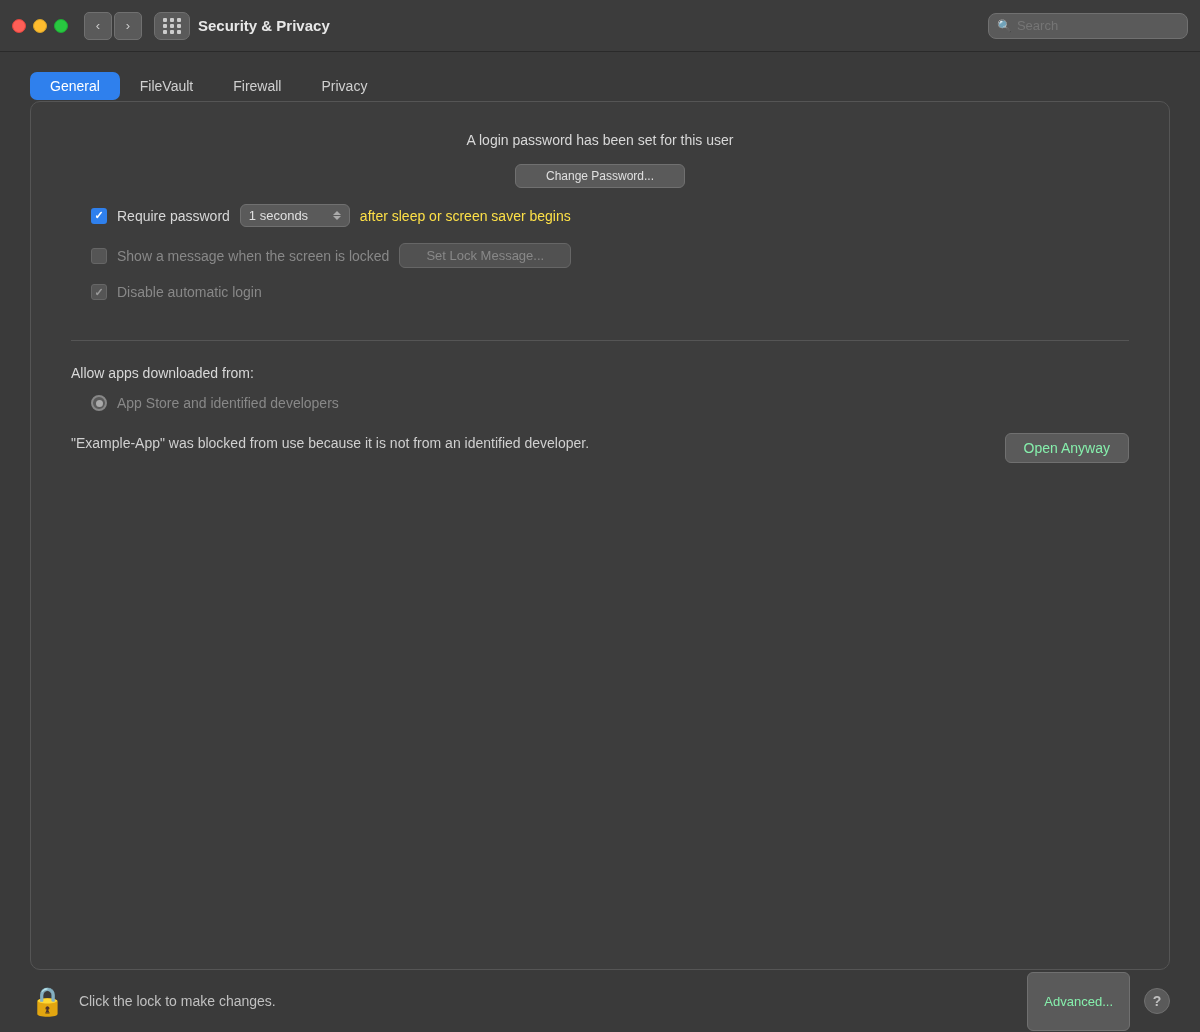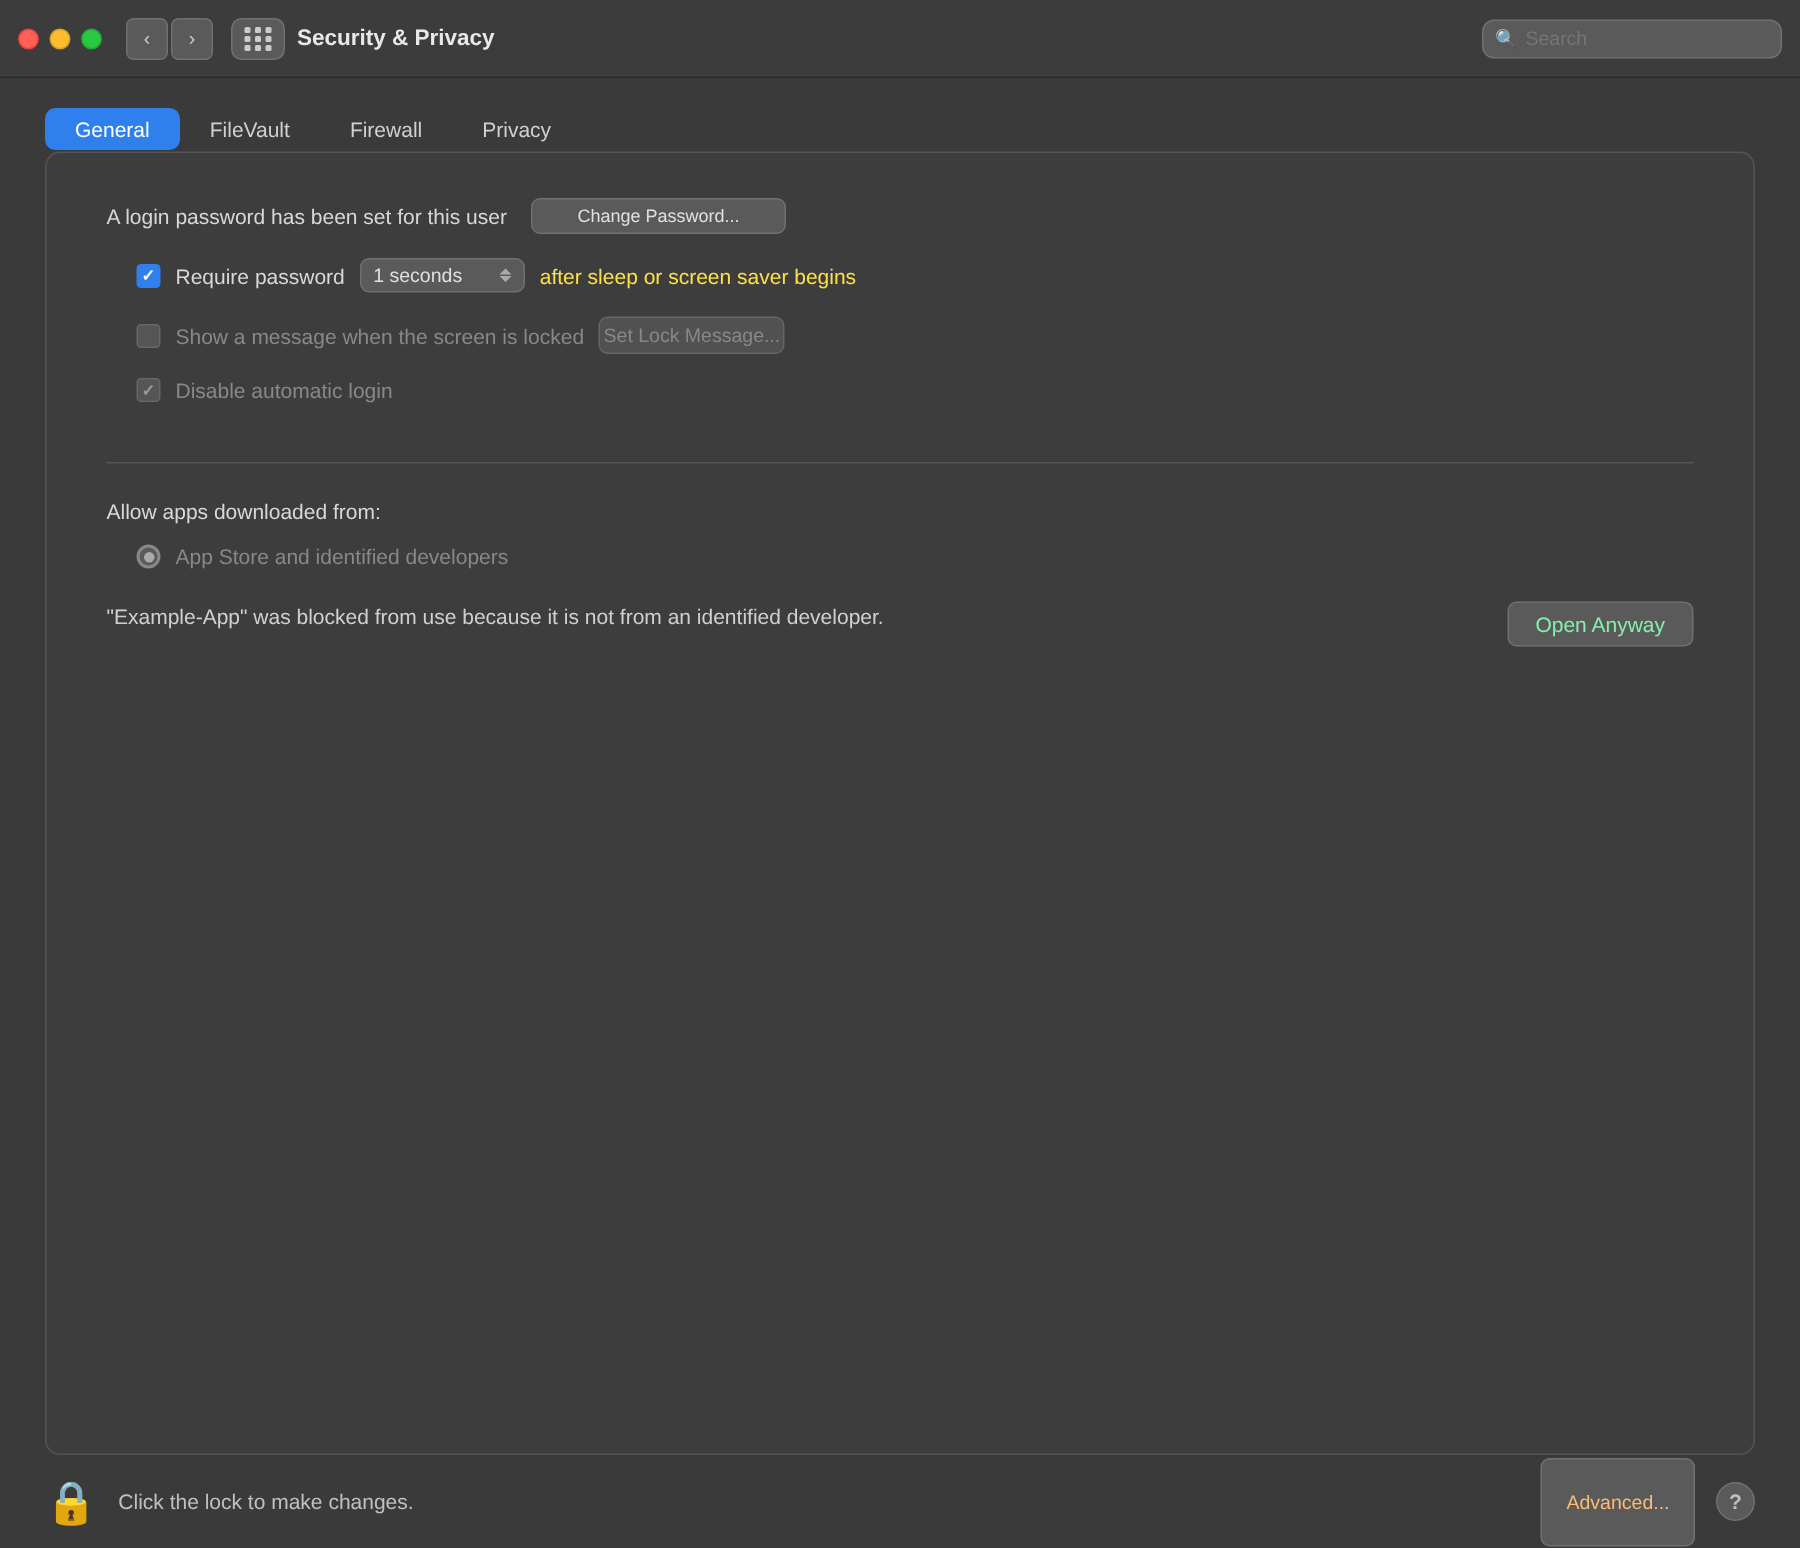--- a/index.html
+++ b/index.html
@@ -159,20 +159,21 @@
       flex-direction: column;
       gap: 16px;
       padding-bottom: 30px;
     }
 
     .password-row {
       display: flex;
       align-items: center;
       gap: 16px;
       flex-wrap: nowrap;
+      flex-direction: column;
     }
     .password-label {
       color: #d8d8d8;
       font-size: 14px;
     }
     .change-password-btn {
       background: #5a5a5a;
       border: 1px solid #707070;
       border-radius: 6px;
       color: #e0e0e0;
@@ -286,21 +287,21 @@
     .disabled-label {
       color: #888;
       font-size: 14px;
     }
     .set-lock-btn {
       background: #515151;
       border: 1px solid #666;
       border-radius: 6px;
       color: #888;
       font-size: 13px;
-      padding: 4px 2px;
+      padding: 4px 26px;
       cursor: default;
     }
 
     
     .divider {
       height: 1px;
       background: #555;
       margin: 10px 0 24px 0;
     }
 
@@ -395,21 +396,21 @@
     }
     .lock-text {
       color: #c0c0c0;
       font-size: 14px;
       flex: 1;
     }
     .advanced-btn {
       background: #5a5a5a;
       border: 1px solid #707070;
       border-radius: 6px;
-      color: #fdba74;
+      color: #86efac;
       font-size: 13px;
       padding: 21px 16px;
       cursor: pointer;
     }
     .help-btn {
       width: 26px;
       height: 26px;
       border-radius: 50%;
       background: #5a5a5a;
       border: 1px solid #707070;

